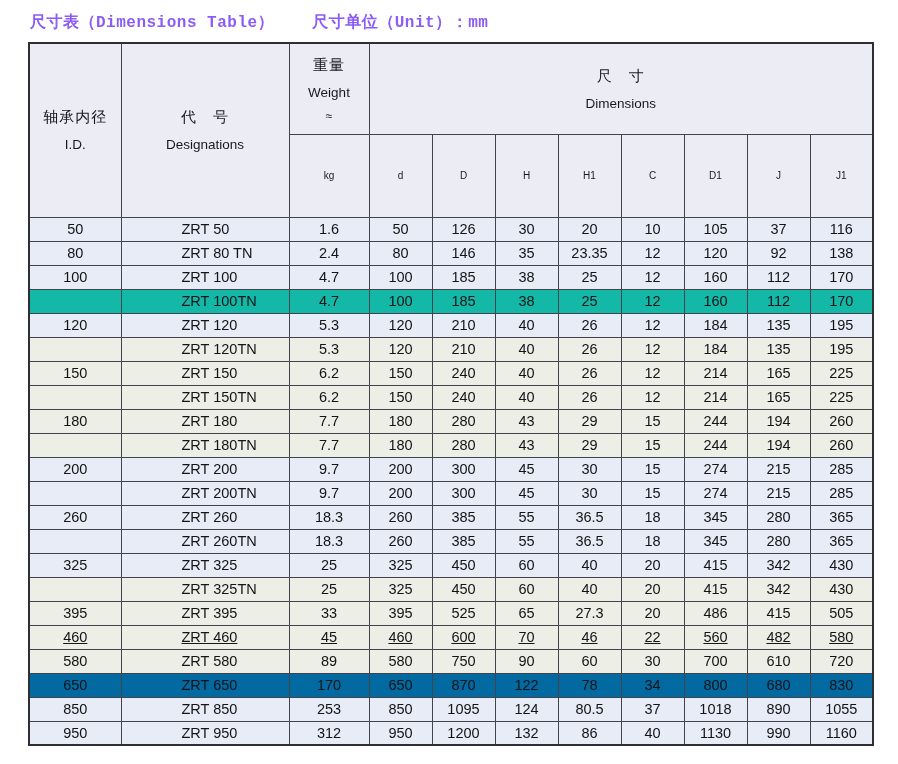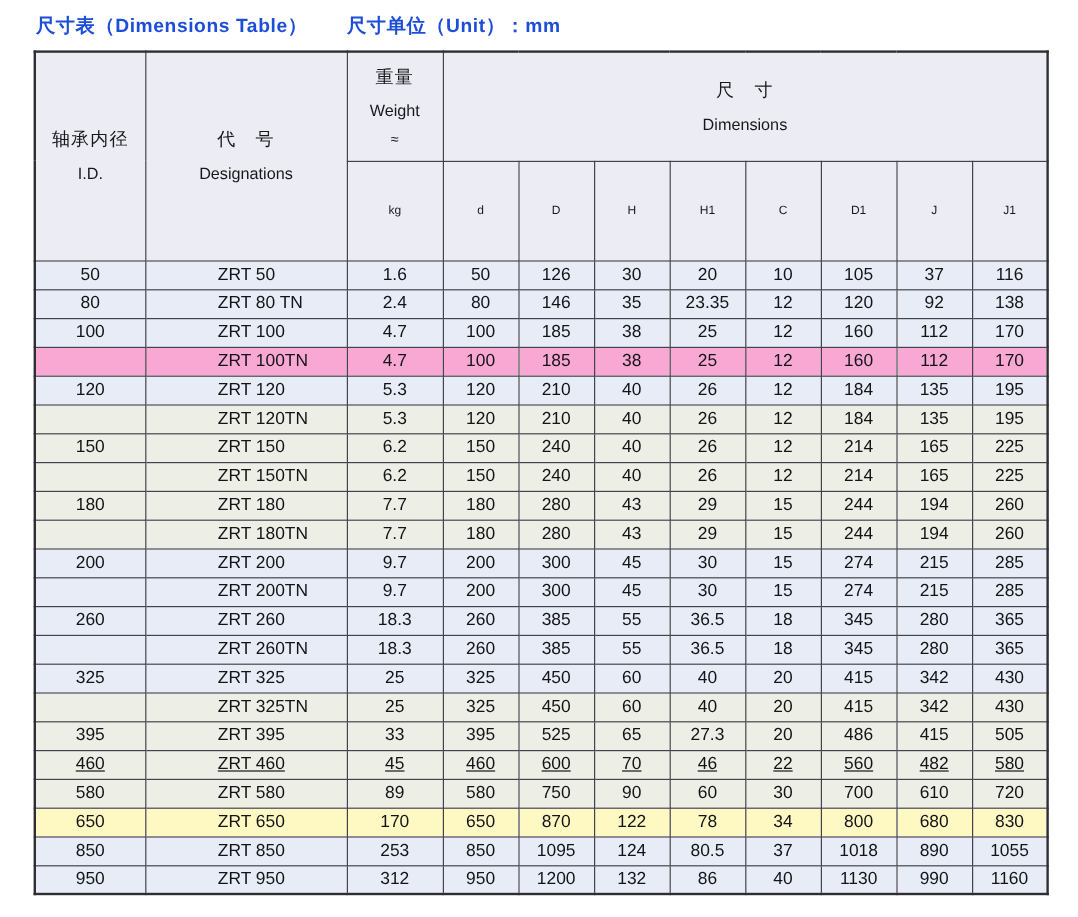--- a/index.html
+++ b/index.html
@@ -9,23 +9,24 @@
     font-family: "Liberation Sans", "DejaVu Sans", sans-serif;
     color: #18181c;
     -webkit-font-smoothing: antialiased;
   }
   .page { width: 898px; height: 764px; overflow: hidden; }
 
   .title-bar {
     padding: 12px 0 0 30px;
     font-size: 16px;
     font-weight: bold;
-    color: #1d4ed8;
+    color: #8b5cf6;
     letter-spacing: 0.5px;
     white-space: nowrap;
+    font-family: Liberation Mono, monospace;
   }
   .title-bar .title-right { margin-left: 28px; }
 
   table.dim-table {
     margin: 9px 0 0 28px;
     width: 842px;
     border-collapse: collapse;
     table-layout: fixed;
     border: 2px solid #2e2e34;
   }
@@ -146,21 +147,21 @@
           <td>4.7</td>
           <td>100</td>
           <td>185</td>
           <td>38</td>
           <td>25</td>
           <td>12</td>
           <td>160</td>
           <td>112</td>
           <td>170</td>
         </tr>
-        <tr style="background: #f9a8d4;">
+        <tr style="background: #14b8a6;">
           <td></td>
           <td class="desig">ZRT 100TN</td>
           <td>4.7</td>
           <td>100</td>
           <td>185</td>
           <td>38</td>
           <td>25</td>
           <td>12</td>
           <td>160</td>
           <td>112</td>
@@ -354,21 +355,21 @@
           <td>89</td>
           <td>580</td>
           <td>750</td>
           <td>90</td>
           <td>60</td>
           <td>30</td>
           <td>700</td>
           <td>610</td>
           <td>720</td>
         </tr>
-        <tr style="background: #fef9c3;">
+        <tr style="background: #0369a1;">
           <td>650</td>
           <td class="desig">ZRT 650</td>
           <td>170</td>
           <td>650</td>
           <td>870</td>
           <td>122</td>
           <td>78</td>
           <td>34</td>
           <td>800</td>
           <td>680</td>

